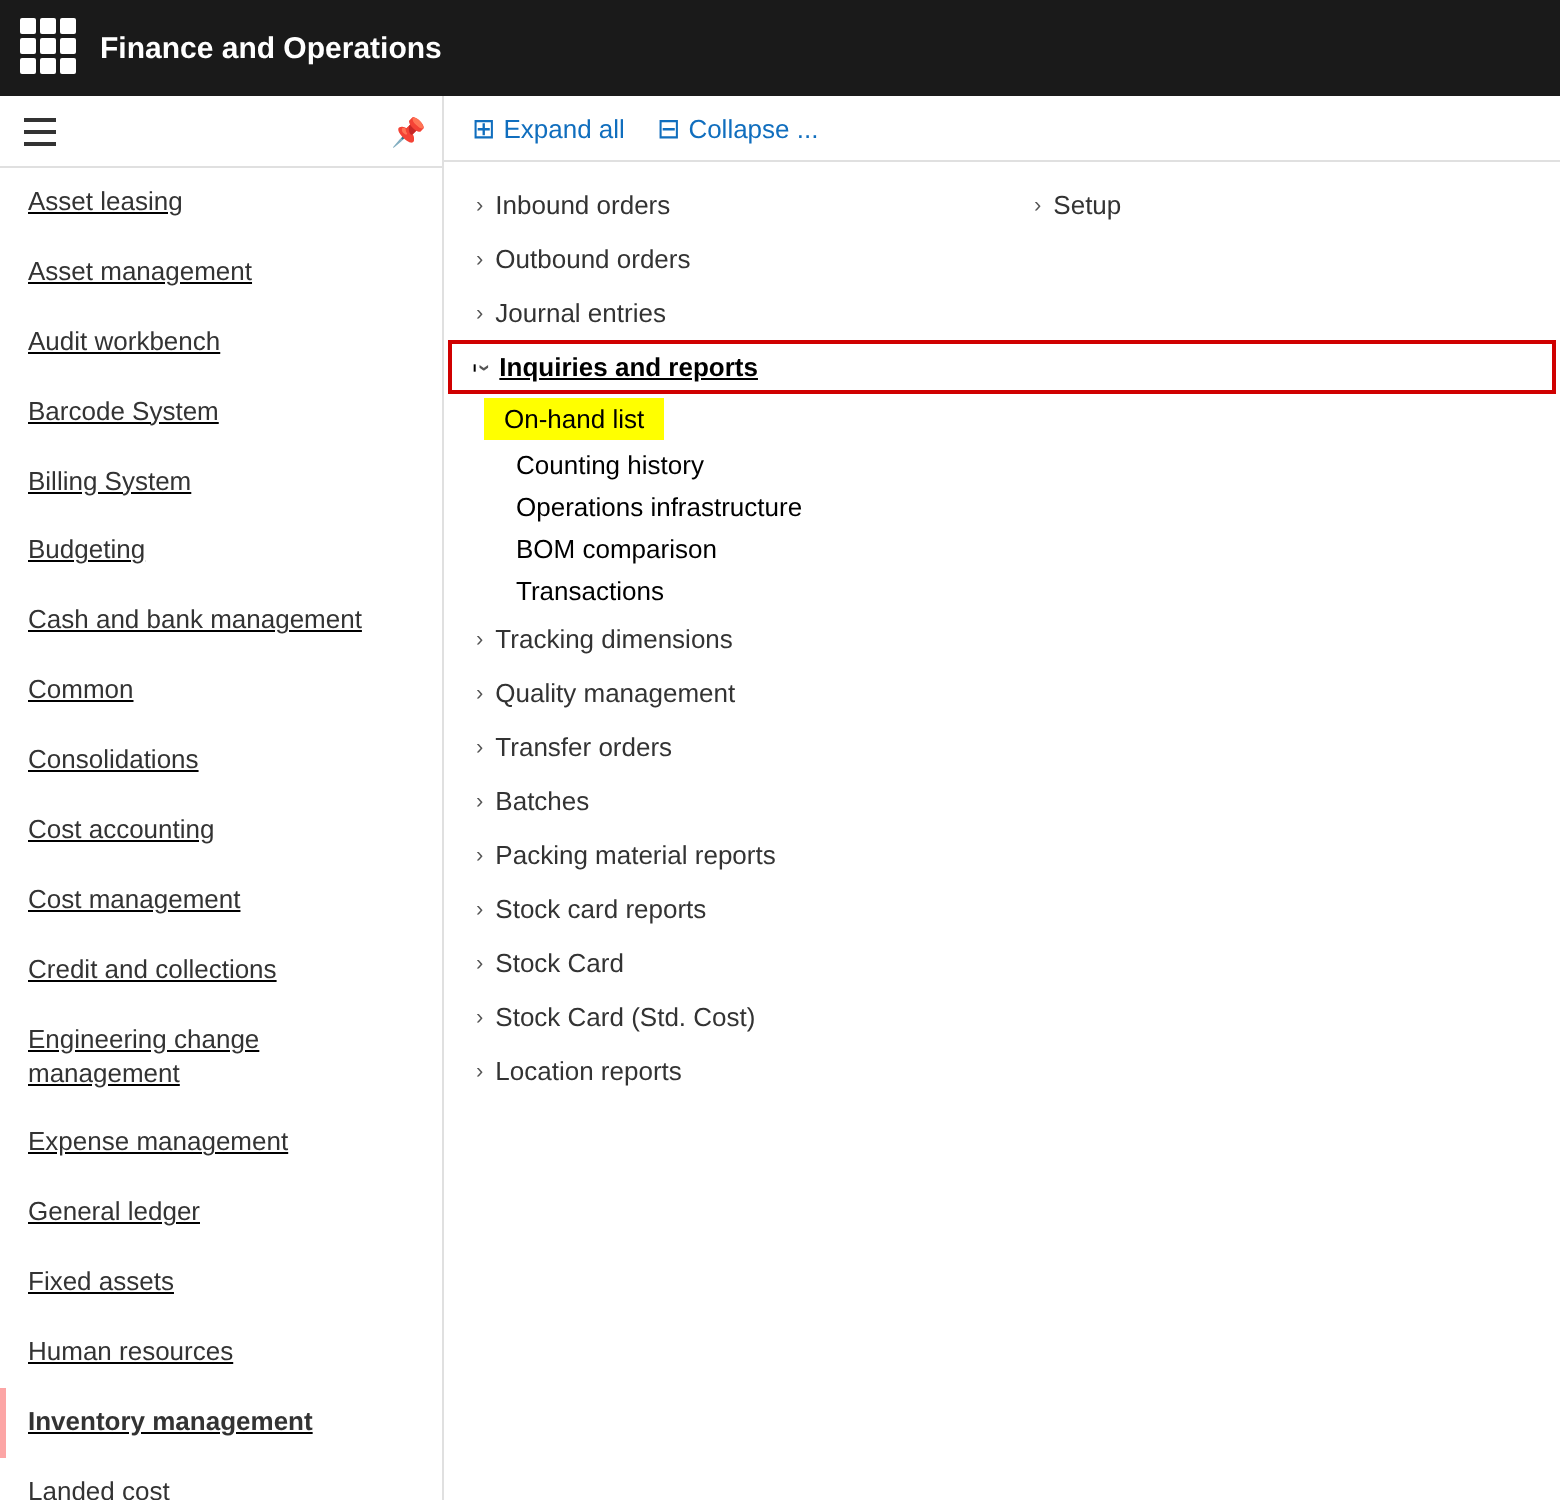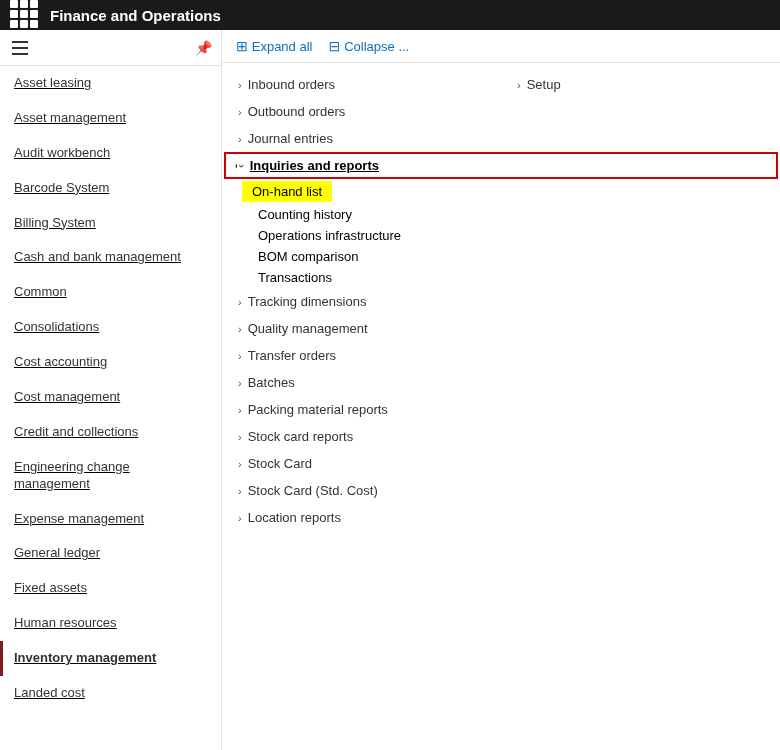--- a/index.html
+++ b/index.html
@@ -4,21 +4,21 @@
   <style>
     * { margin: 0; padding: 0; box-sizing: border-box; }
     body { font-family: 'Segoe UI', Arial, sans-serif; font-size: 13px; display: flex; flex-direction: column; width: 780px; height: 750px; overflow: hidden; background: #fff; }
 
     
     .top-bar {
       background: #1a1a1a;
       color: #fff;
       display: flex;
       align-items: center;
-      height: 30px;
+      height: 48px;
       padding: 0 10px;
       gap: 10px;
       flex-shrink: 0;
     }
     .top-bar-grid {
       width: 30px; height: 30px;
       display: grid; grid-template-columns: repeat(3, 8px); grid-template-rows: repeat(3, 8px);
       gap: 2px; cursor: pointer;
     }
     .top-bar-grid span { background: #fff; border-radius: 1px; }
@@ -67,21 +67,21 @@
 
     .sidebar-item {
       padding: 9px 12px 9px 14px;
       cursor: pointer;
       color: #333;
       font-size: 13px;
       line-height: 1.3;
     }
     .sidebar-item.active {
       font-weight: 700;
-      border-left: 3px solid #7f1d1d;
+      border-left: 3px solid #fca5a5;
       padding-left: 11px;
     }
 
     
     .content {
       flex: 1;
       display: flex;
       flex-direction: column;
       overflow: hidden;
       background: #fff;
@@ -180,20 +180,21 @@
           <span></span>
       </div>
       <span class="pin-icon">📌</span>
     </div>
     <div class="sidebar-list" id="sidebar-list">
     <div class="sidebar-item">Asset leasing</div>
         <div class="sidebar-item">Asset management</div>
         <div class="sidebar-item">Audit workbench</div>
         <div class="sidebar-item">Barcode System</div>
         <div class="sidebar-item">Billing System</div>
+        <div class="sidebar-item">Budgeting</div>
         <div class="sidebar-item">Cash and bank management</div>
         <div class="sidebar-item">Common</div>
         <div class="sidebar-item">Consolidations</div>
         <div class="sidebar-item">Cost accounting</div>
         <div class="sidebar-item">Cost management</div>
         <div class="sidebar-item">Credit and collections</div>
         <div class="sidebar-item">Engineering change management</div>
         <div class="sidebar-item">Expense management</div>
         <div class="sidebar-item">General ledger</div>
         <div class="sidebar-item">Fixed assets</div>

